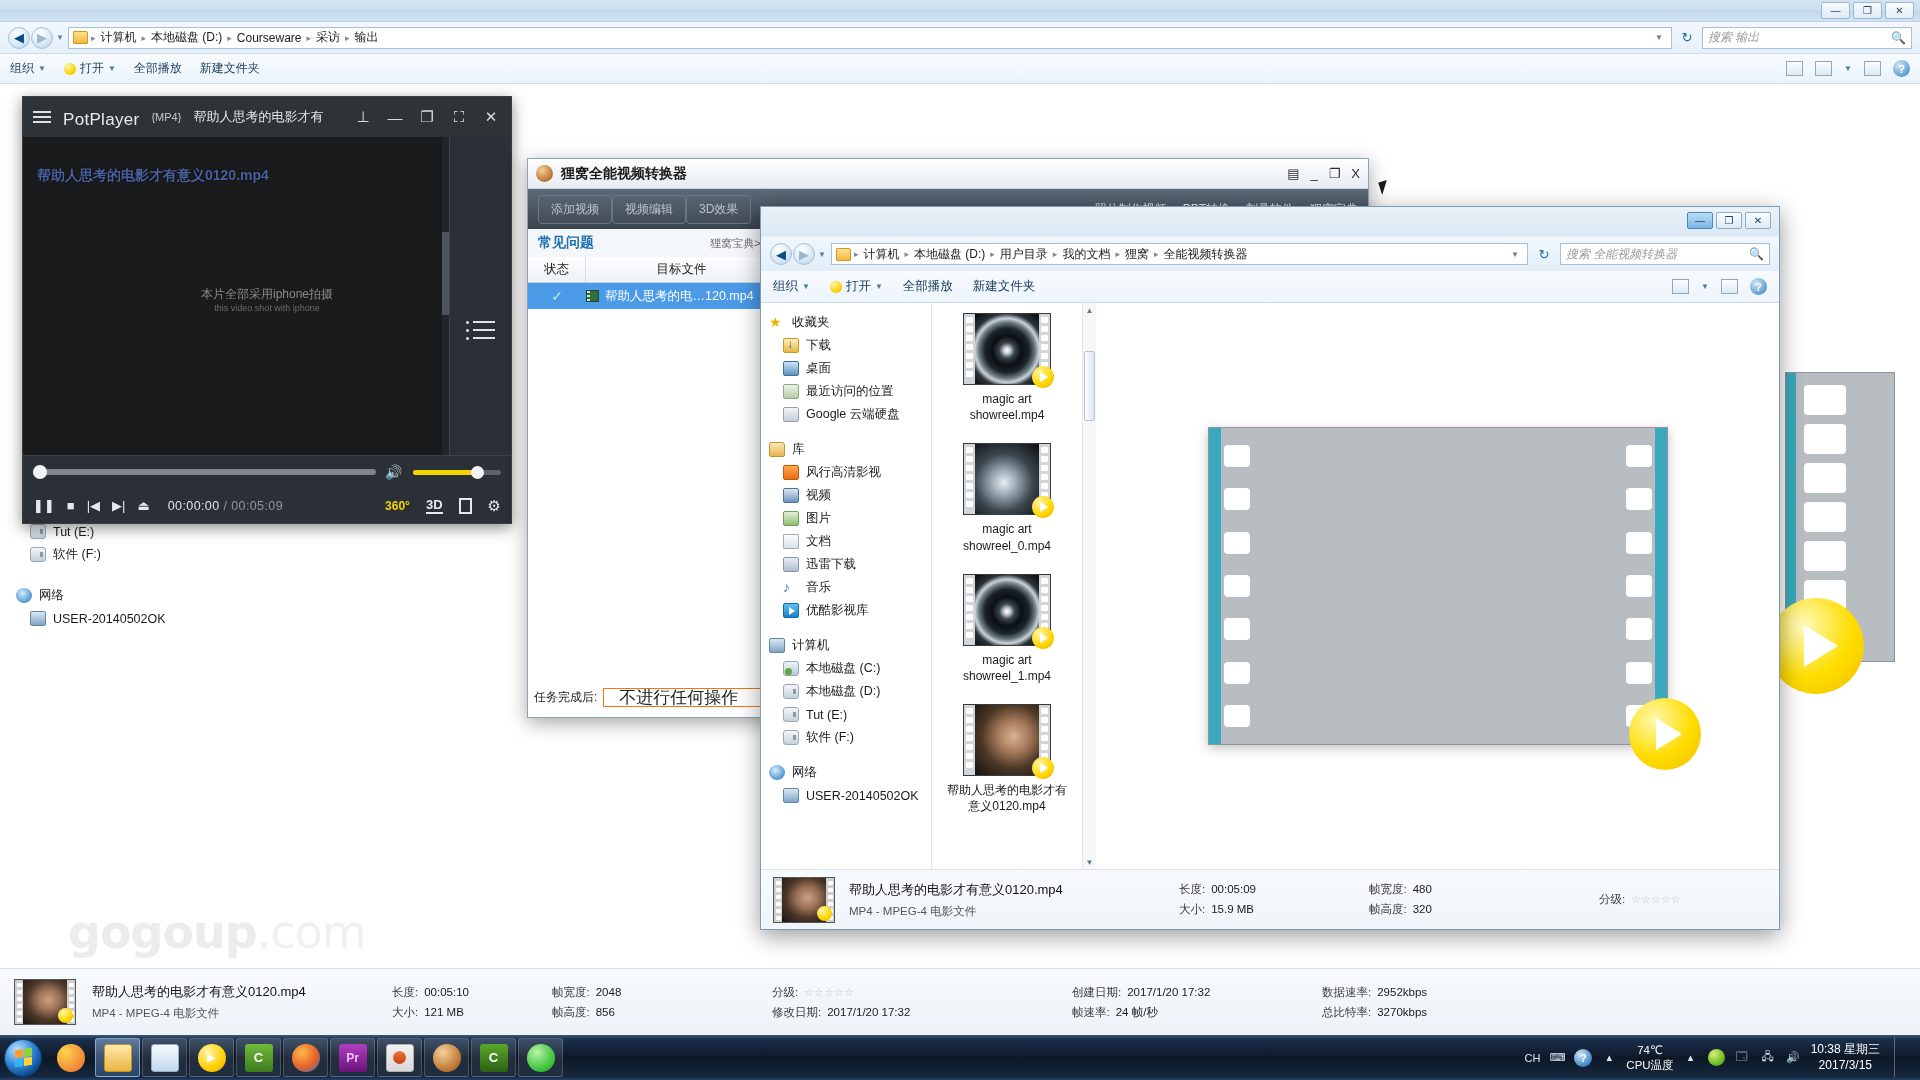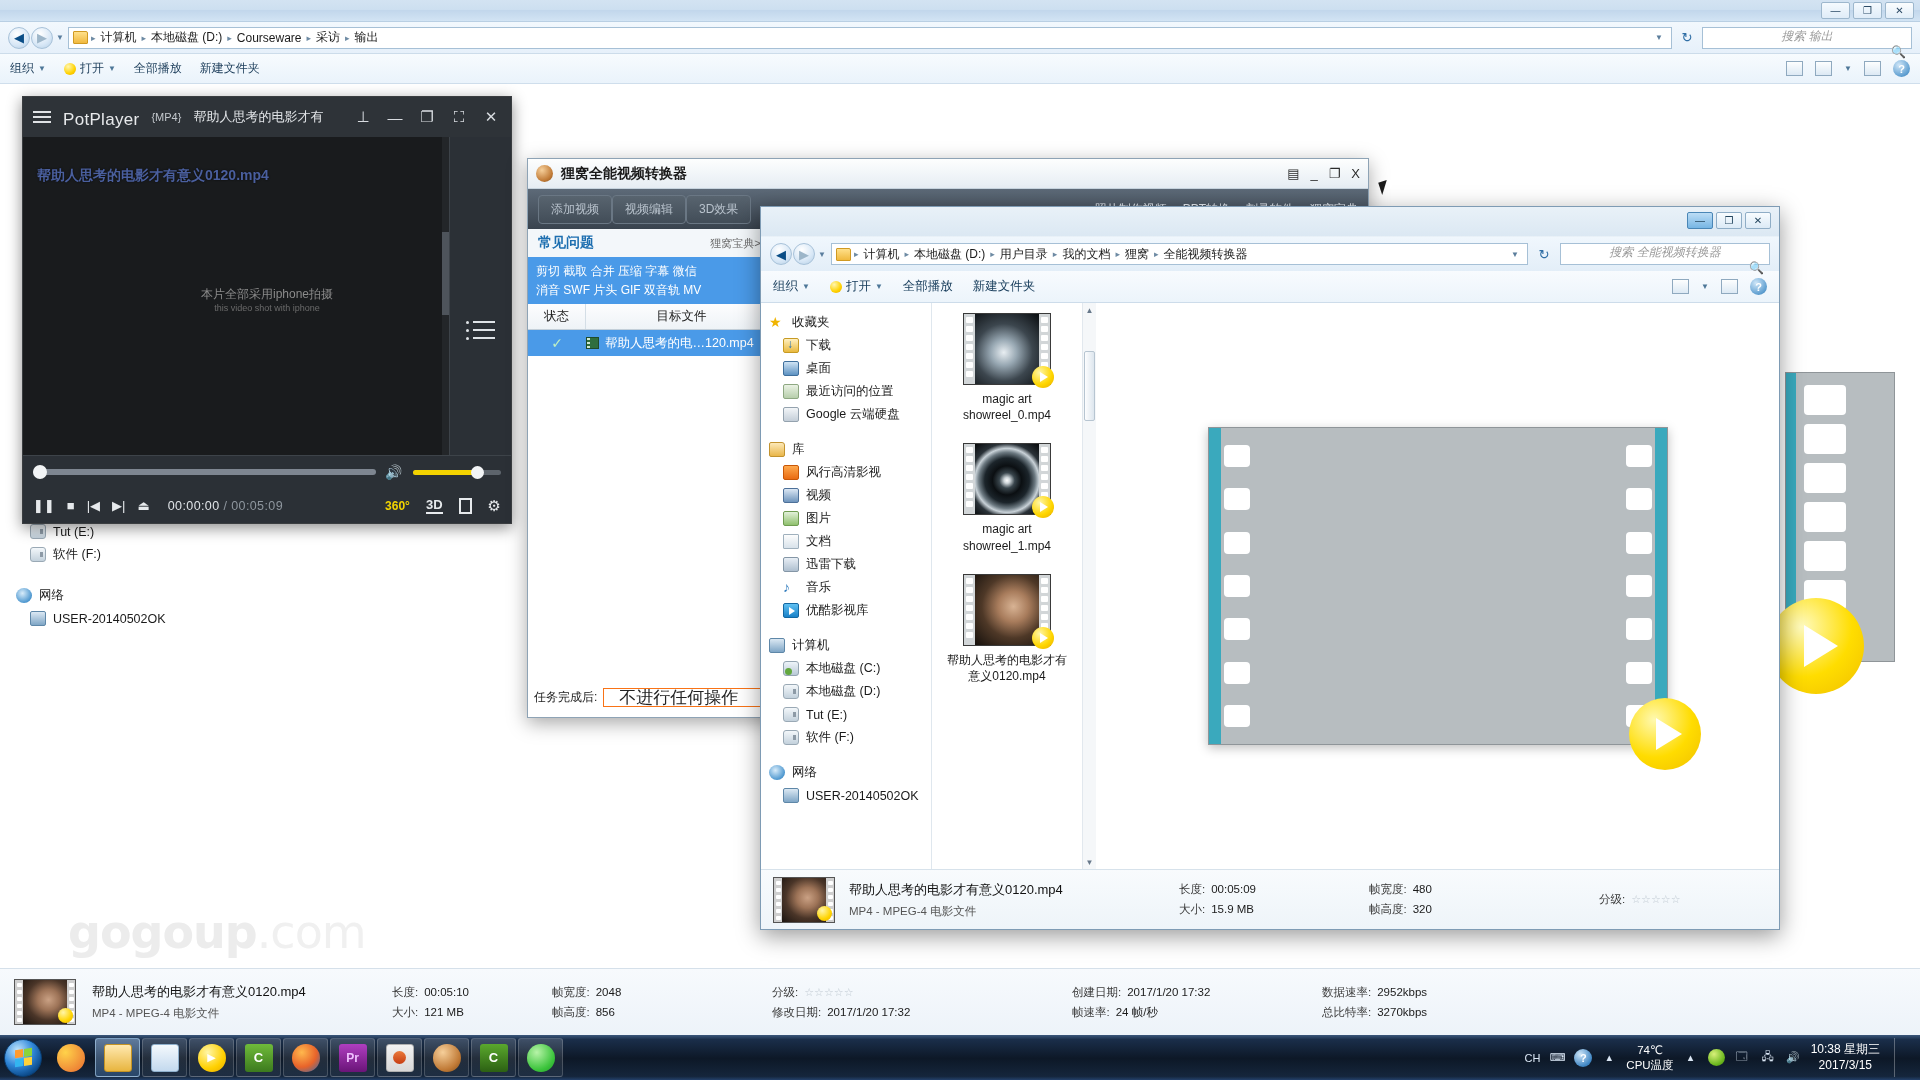--- a/index.html
+++ b/index.html
@@ -59,21 +59,20 @@
   .folder-ico {
     width:15px;height:13px;background:linear-gradient(to bottom,#ffe08a,#f0b93f);
     border:1px solid #d09a22; border-radius:1px 2px 1px 1px; flex:none;
   }
   .addr-caret { margin-left:auto; color:#5b7e9c; font-size:8px; padding:0 4px;}
   .refreshbtn { width:22px;height:22px;display:flex;align-items:center;justify-content:center;color:#2f6ea5;font-size:13px;}
   .searchfield {
     width:210px; height:22px; background:#fff; border:1px solid #a6c0d6;
     display:flex; align-items:center; padding:0 5px; font-size:12px; color:#9a9a9a;
     font-style:italic;
-    flex-direction:column;
   }
   .searchfield .mag { margin-left:auto; font-style:normal; color:#3a6d9a; }
 
   .win7-toolbar {
     height:30px; display:flex; align-items:center; gap:18px; padding:0 10px;
     background:linear-gradient(to bottom,#f7fbfe,#eaf3fb);
     border-bottom:1px solid #cfdeec; font-size:12px; color:#1c3d5a;
   }
   .tbitem { display:flex; align-items:center; gap:4px; cursor:default; }
   .tbcaret { font-size:8px; color:#4e7798; }
@@ -712,24 +711,20 @@
       <span>狸窝宝典</span>
     </span>
   </div>
 
   <div class="cv-body">
     <div class="cv-left">
       <div class="faq-head">
         <span>常见问题</span>
         <span class="faq-more">狸窝宝典&gt;&gt;</span>
       </div>
-      <div class="faq-tags">
-        <div>剪切 截取 合并 压缩 字幕 微信</div>
-        <div>消音 SWF 片头 GIF 双音轨 MV</div>
-      </div>
       <div class="cv-listhead">
         <div class="cv-th st">状态</div>
         <div class="cv-th tf">目标文件</div>
       </div>
       <div class="cv-row">
         <div class="st">✓</div>
         <div class="tf">
           <span class="ic-mini-film"></span>
           <span>帮助人思考的电…120.mp4</span>
         </div>
@@ -889,20 +884,45 @@
         <span>网络</span>
       </div>
       <div class="nav-row">
         <span class="ic16 ic-pc"></span>
         <span>USER-20140502OK</span>
       </div>
     </div>
 
     <div class="ie-files">
       <div class="files-col">
+        <div class="fitem">
+          <div class="fthumb">
+            <div class="fpic lens"></div>
+            <div class="fperf l">
+                <i></i>
+                <i></i>
+                <i></i>
+                <i></i>
+                <i></i>
+                <i></i>
+                <i></i>
+              </div>
+            <div class="fperf r">
+                <i></i>
+                <i></i>
+                <i></i>
+                <i></i>
+                <i></i>
+                <i></i>
+                <i></i>
+              </div>
+            <div class="fbadge"></div>
+          </div>
+          <div class="flabel">magic art showreel.mp4</div>
+        </div>
         <div class="fitem">
           <div class="fthumb">
             <div class="fpic crystal"></div>
             <div class="fperf l">
                 <i></i>
                 <i></i>
                 <i></i>
                 <i></i>
                 <i></i>
                 <i></i>

